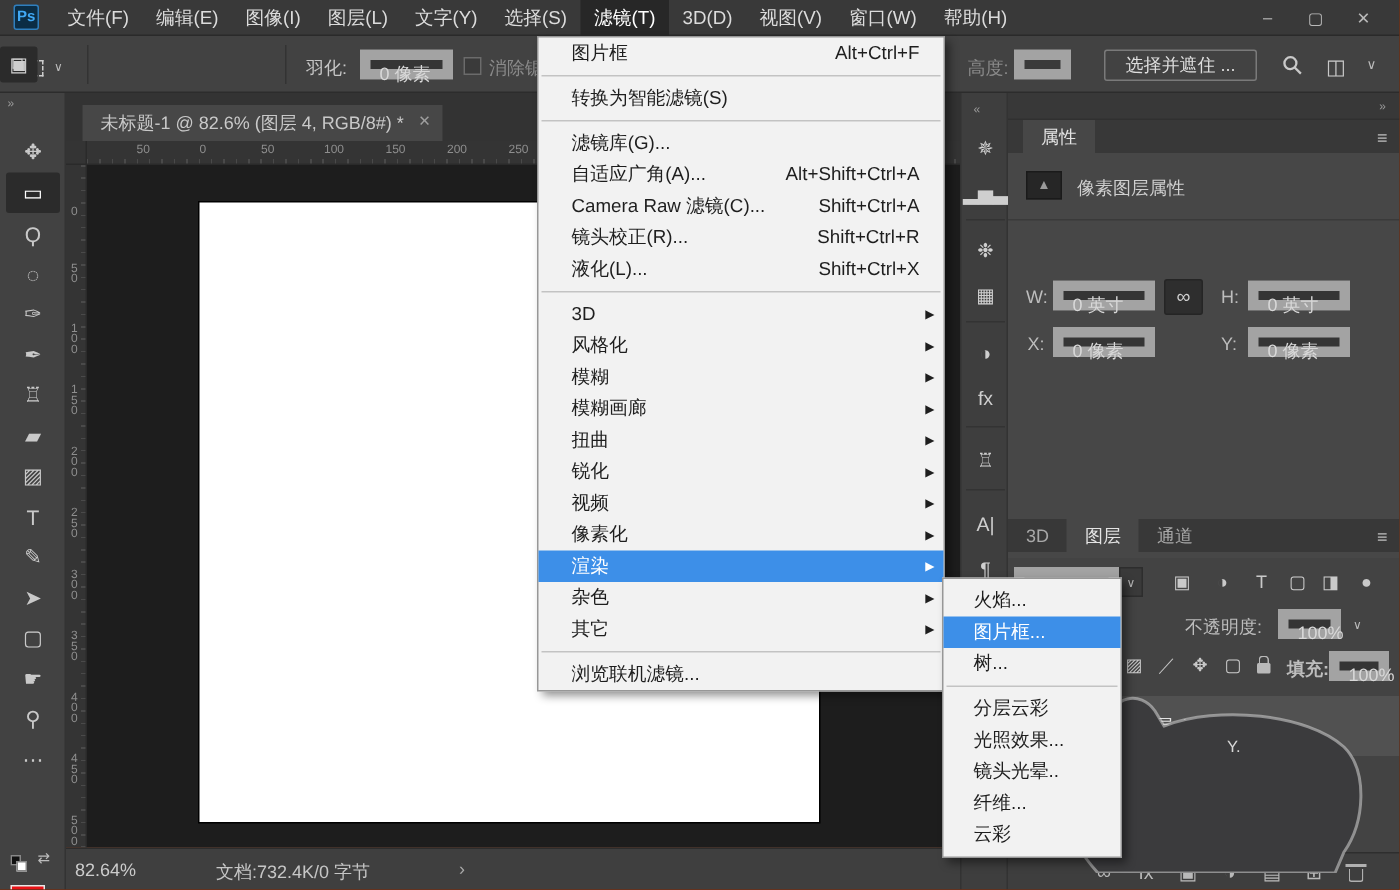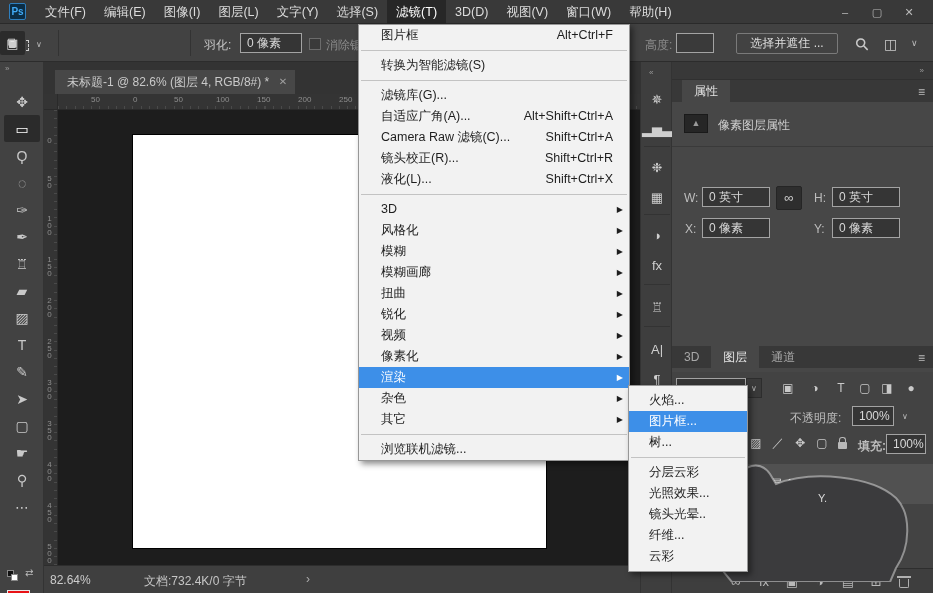--- a/index.html
+++ b/index.html
@@ -15,21 +15,21 @@
   .winbtn{width:32px;height:24px;color:#b9b9b9;display:flex;align-items:center;justify-content:center;font-size:11px;}
 
   
   #optionsbar{position:absolute;left:0;top:24px;width:933px;height:38px;background:#424242;border-bottom:1px solid #2c2c2c;}
   .obar-sep{position:absolute;top:6px;width:1px;height:26px;background:#333;}
   .mini-marquee{position:absolute;left:14px;top:16px;width:15px;height:11px;border:1px dashed #cdcdcd;}
   .mode-btn{position:absolute;top:7px;width:25px;height:24px;display:flex;align-items:center;justify-content:center;color:#cfcfcf;font-size:13px;border-radius:2px;}
   .mode-btn.pressed{background:#2b2b2b;color:#fff;}
   .obar-label{position:absolute;top:13px;color:#c6c6c6;}
   .obar-label.dim{color:#8a8a8a;}
-  .field{background:#353535;border:1px solid #a3a3a3;color:#d8d8d8;height:20px;line-height:18px;padding:0 6px;}
+  .field{background:#353535;border:7px solid #a3a3a3;color:#d8d8d8;height:20px;line-height:18px;padding:0 6px;}
   .checkbox{position:absolute;width:12px;height:12px;border:1px solid #6b6b6b;background:#3a3a3a;top:14px;}
   #select-mask-btn{position:absolute;left:736px;top:9px;width:102px;height:21px;border:1px solid #7a7a7a;border-radius:2px;color:#dedede;text-align:center;line-height:19px;background:#424242;}
   #search-icon{position:absolute;left:856px;top:10px;font-size:17px;color:#c9c9c9;transform:rotate(-45deg);}
   #workspace-icon{position:absolute;left:884px;top:12px;font-size:14px;color:#c9c9c9;}
   #obar-chevron{position:absolute;left:911px;top:14px;font-size:9px;color:#bbb;}
 
   
   #toolbar{position:absolute;left:0;top:62px;width:44px;height:531px;background:#424242;border-right:1px solid #333;}
   #toolbar-collapse{position:absolute;left:5px;top:2px;font-size:8px;color:#9a9a9a;letter-spacing:-1px;}
   #tools{position:absolute;left:0;top:26px;width:44px;display:flex;flex-direction:column;align-items:center;}

